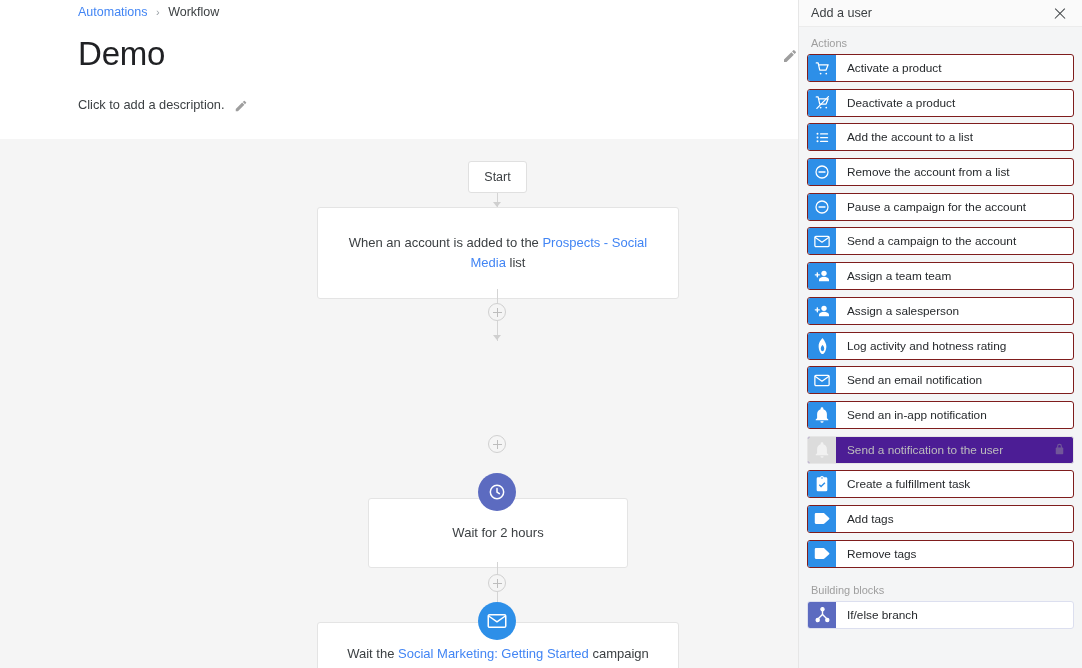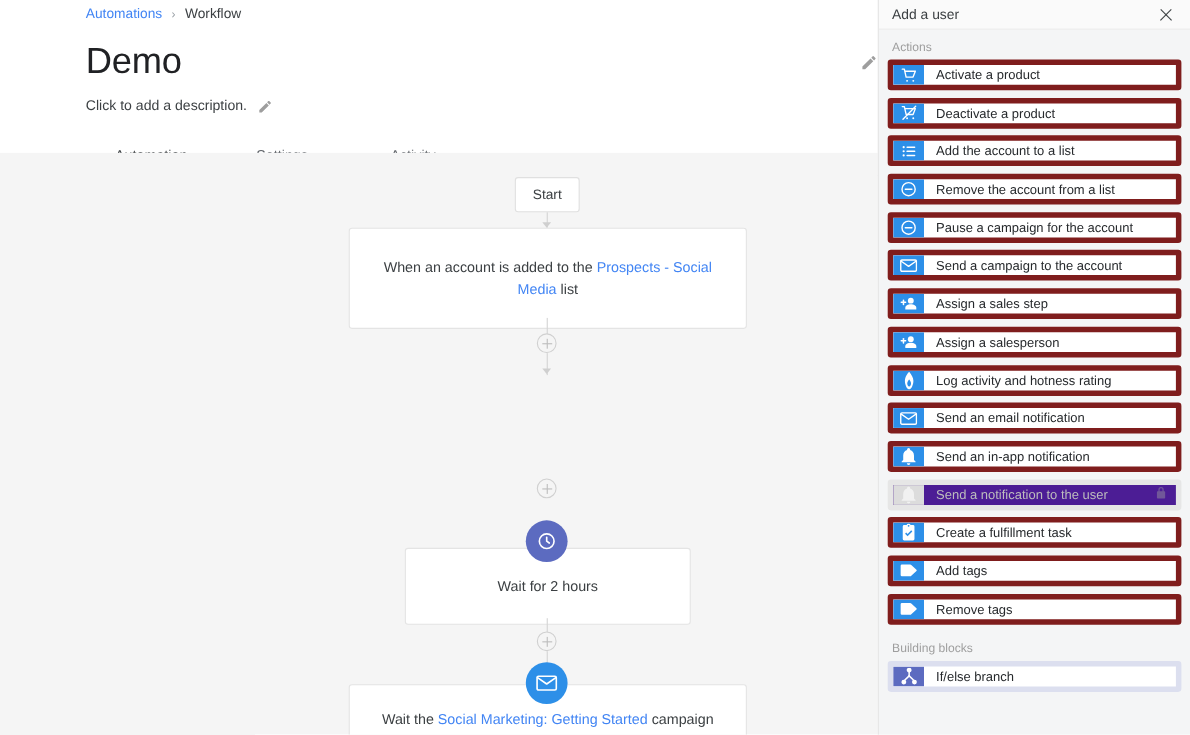--- a/index.html
+++ b/index.html
@@ -40,21 +40,21 @@
   }
   .pencil {
     display:inline-block;
     margin-left: 10px;
     width: 16px; height: 16px;
     position: relative; top: 2px;
     cursor: pointer;
   }
   .pencil svg { display:block; }
 
-  .desc-row { display:flex; align-items:center; margin-top: 14px; }
+  .desc-row { display:flex; align-items:center; margin-top: 24px; }
   .desc-text { font-size: 12.8px; color: #3c4043; }
   .desc-row .pencil { margin-left: 9px; width: 14px; height: 14px; top:1px; }
 
   .tabs {
     display: flex;
     margin-top: 20px;
     border-bottom: 1px solid #e8eaed;
     padding-right: 0;
     margin-left: 0;
   }
@@ -190,21 +190,21 @@
     font-size: 11px;
     color: #9e9e9e;
     padding: 10px 4px 5px 4px;
   }
   .step-item {
     display: flex;
     align-items: stretch;
     height: 28px;
     margin-bottom: 6.7px;
     background: #ffffff;
-    border: 5px solid #7f1d1d;
+    border: 1px solid #7f1d1d;
     border-radius: 3px;
     box-sizing: border-box;
     cursor: pointer;
     overflow: hidden;
     position: relative;
   }
   .step-item .ic {
     width: 28px;
     min-width: 28px;
     background: #2d8fe8;
@@ -406,21 +406,21 @@
 
       <div class="step-item">
         <div class="ic">
           <svg width="16" height="14" viewBox="0 0 24 20" fill="#fff">
             <circle cx="15" cy="6" r="4"></circle>
             <path d="M15 11c-4 0-7.5 2-7.5 4.6V18h15v-2.4C22.5 13 19 11 15 11z"></path>
             <rect x="1" y="7.2" width="8" height="2.1" rx="1"></rect>
             <rect x="3.95" y="4.25" width="2.1" height="8" rx="1"></rect>
           </svg>
         </div>
-        <div class="lbl">Assign a sales step</div>
+        <div class="lbl">Assign a team team</div>
       </div>
 
       <div class="step-item">
         <div class="ic">
           <svg width="16" height="14" viewBox="0 0 24 20" fill="#fff">
             <circle cx="15" cy="6" r="4"></circle>
             <path d="M15 11c-4 0-7.5 2-7.5 4.6V18h15v-2.4C22.5 13 19 11 15 11z"></path>
             <rect x="1" y="7.2" width="8" height="2.1" rx="1"></rect>
             <rect x="3.95" y="4.25" width="2.1" height="8" rx="1"></rect>
           </svg>

